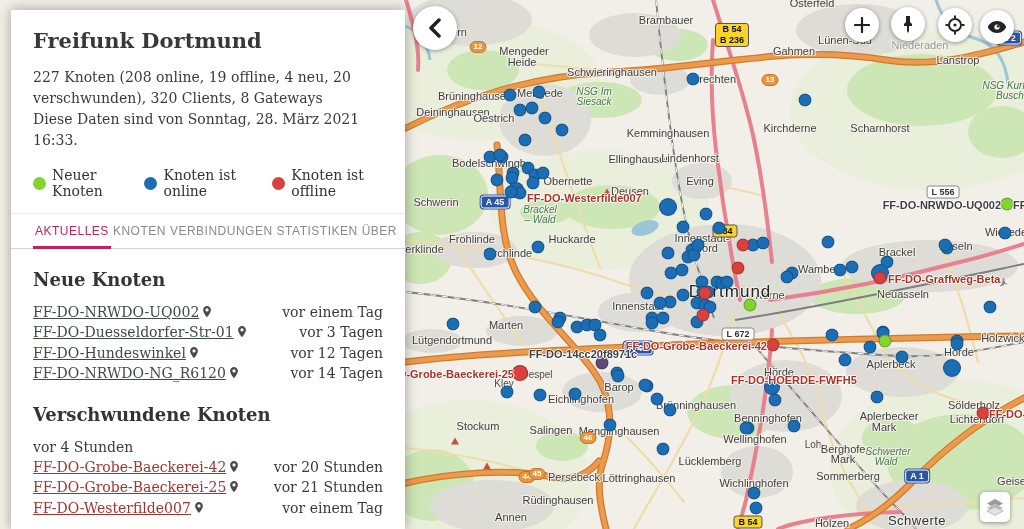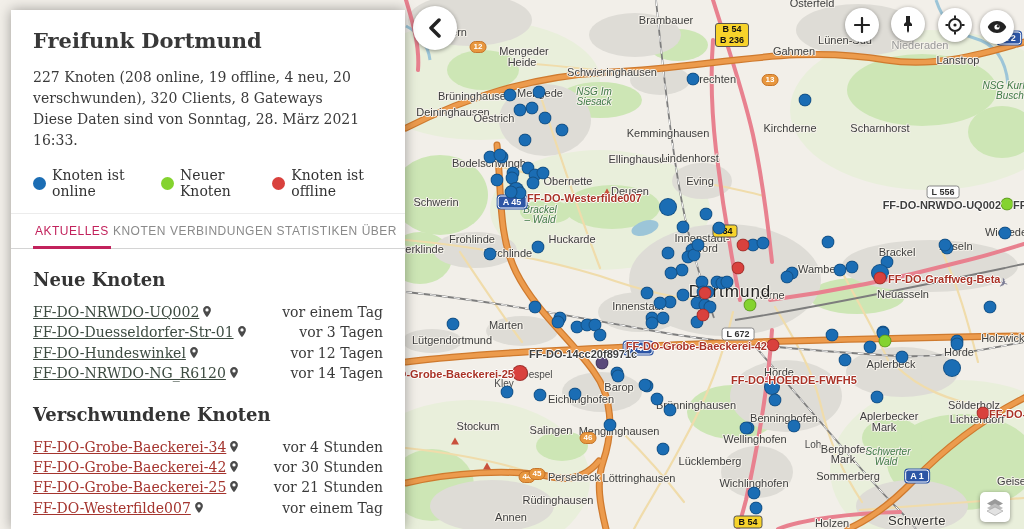--- a/index.html
+++ b/index.html
@@ -263,39 +263,39 @@
         <span class="place" style="left: 478px; top: 427px;">Stockum</span>
         <span class="place" style="left: 574px; top: 478px;">Persebeck</span>
         <span class="place" style="left: 639px; top: 479px;">Löttringhausen</span>
         <span class="place" style="left: 558px; top: 501px;">Rüdinghausen</span>
         <span class="place" style="left: 511px; top: 518px;">Annen</span>
         <span class="place" style="left: 710px; top: 462px;">Lücklemberg</span>
         <span class="place" style="left: 779px; top: 373px;">Hörde</span>
         <span class="place" style="left: 891px; top: 365px;">Aplerbeck</span>
         <span class="place" style="left: 959px; top: 353px;">Hörde</span>
         <span class="place" style="left: 1012px; top: 339px;">Holzwickede</span>
-        <span class="place" style="left: 784px; top: 419px;">Benninghofen</span>
+        <span class="place" style="left: 768px; top: 419px;">Benninghofen</span>
         <span class="place" style="left: 889px; top: 417px;">Aplerbecker</span>
         <span class="place" style="left: 884px; top: 428px;">Mark</span>
         <span class="place" style="left: 974px; top: 406px;">Sölderholz</span>
         <span class="place" style="left: 977px; top: 420px;">Lichtendorf</span>
         <span class="place" style="left: 755px; top: 440px;">Wellinghofen</span>
         <span class="place sm" style="left: 813px; top: 445px;">Loh</span>
         <span class="place" style="left: 845px; top: 450px;">Berghofer</span>
         <span class="place" style="left: 843px; top: 460px;">Mark</span>
         <span class="place nat" style="left: 888px; top: 452px;">Schwerter</span>
         <span class="place nat" style="left: 886px; top: 462px;">Wald</span>
         <span class="place" style="left: 848px; top: 477px;">Sommerberg</span>
         <span class="place" style="left: 754px; top: 484px;">Wichlinghofen</span>
         <span class="place" style="left: 832px; top: 524px;">Holzen</span>
         <span class="place lg" style="left: 917px; top: 521px;">Schwerte</span>
         <span class="place" style="left: 1020px; top: 482px;">Geisecke</span>
       </div>
     <div id="shields">
-        <span class="shield blue" style="left: 512px; top: 202px; text-align: right;">A 45</span>
+        <span class="shield blue" style="left: 495px; top: 202px; text-align: right;">A 45</span>
         <span class="shield blue" style="left: 638px; top: 348px;">A 40</span>
         <span class="shield blue" style="left: 917px; top: 476px;">A 1</span>
         <span class="shield blue" style="left: 1009px; top: 38px;">A 2</span>
         <span class="shield yellow" style="left: 725px; top: 231px;">684</span>
         <span class="shield yellow" style="left: 732px; top: 35px;">B 54
 B 236</span>
         <span class="shield yellow" style="left: 748px; top: 522px;">B 54</span>
         <span class="shield white" style="left: 943px; top: 192px;">L 556</span>
         <span class="shield white" style="left: 738px; top: 334px;">L 672</span>
         <span class="exitbadge" style="left: 487px; top: 477px; margin-left: 40px;">44</span>
@@ -484,26 +484,26 @@
       </span>
     </div>
   </div>
 
   <div id="sidebar">
     <div id="sb-title">Freifunk Dortmund</div>
     <div class="sb-p">227 Knoten (208 online, 19 offline, 4 neu, 20 verschwunden), 320 Clients, 8 Gateways</div>
     <div class="sb-p">Diese Daten sind von Sonntag, 28. März 2021 16:33.</div>
     <div id="legend">
         <div class="leg-item">
+          <span class="leg-dot" style="background: rgb(132, 211, 47);"></span>
+          <span>Neuer Knoten</span>
+        </div>
+        <div class="leg-item">
           <span class="leg-dot" style="background: rgb(27, 109, 180);"></span>
           <span>Knoten ist online</span>
-        </div>
-        <div class="leg-item">
-          <span class="leg-dot" style="background: rgb(132, 211, 47);"></span>
-          <span>Neuer Knoten</span>
         </div>
         <div class="leg-item">
           <span class="leg-dot" style="background: rgb(217, 65, 61);"></span>
           <span>Knoten ist offline</span>
         </div>
       </div>
     <div id="tabs">
         <div class="tab active">AKTUELLES</div>
         <div class="tab">KNOTEN</div>
         <div class="tab">VERBINDUNGEN</div>
@@ -531,30 +531,27 @@
           <span class="t">vor 12 Tagen</span>
         </div>
         <div class="row new">
           <span><a>FF-DO-NRWDO-NG_R6120</a><svg class="pin" width="8" height="11" viewBox="0 0 12 17">
               <path d="M6 0C2.7 0 0 2.7 0 6c0 4.5 6 11 6 11s6-6.5 6-11C12 2.7 9.3 0 6 0zm0 8.5A2.5 2.5 0 1 1 6 3.5a2.5 2.5 0 0 1 0 5z" fill="#4a4a4a"></path>
             </svg></span>
           <span class="t">vor 14 Tagen</span>
         </div>
         <div class="sec-title">Verschwundene Knoten</div>
         <div class="row off">
-          <span><a>FF-DO-Grobe-Baeckerei-34</a><svg class="pin" width="8" height="11" viewBox="0 0 12 17">
-              <path d="M6 0C2.7 0 0 2.7 0 6c0 4.5 6 11 6 11s6-6.5 6-11C12 2.7 9.3 0 6 0zm0 8.5A2.5 2.5 0 1 1 6 3.5a2.5 2.5 0 0 1 0 5z" fill="#4a4a4a"></path>
-            </svg></span>
           <span class="t">vor 4 Stunden</span>
         </div>
         <div class="row off">
           <span><a>FF-DO-Grobe-Baeckerei-42</a><svg class="pin" width="8" height="11" viewBox="0 0 12 17">
               <path d="M6 0C2.7 0 0 2.7 0 6c0 4.5 6 11 6 11s6-6.5 6-11C12 2.7 9.3 0 6 0zm0 8.5A2.5 2.5 0 1 1 6 3.5a2.5 2.5 0 0 1 0 5z" fill="#4a4a4a"></path>
             </svg></span>
-          <span class="t">vor 30 Stunden</span>
+          <span class="t">vor 20 Stunden</span>
         </div>
         <div class="row off">
           <span><a>FF-DO-Grobe-Baeckerei-25</a><svg class="pin" width="8" height="11" viewBox="0 0 12 17">
               <path d="M6 0C2.7 0 0 2.7 0 6c0 4.5 6 11 6 11s6-6.5 6-11C12 2.7 9.3 0 6 0zm0 8.5A2.5 2.5 0 1 1 6 3.5a2.5 2.5 0 0 1 0 5z" fill="#4a4a4a"></path>
             </svg></span>
           <span class="t">vor 21 Stunden</span>
         </div>
         <div class="row off">
           <span><a>FF-DO-Westerfilde007</a><svg class="pin" width="8" height="11" viewBox="0 0 12 17">
               <path d="M6 0C2.7 0 0 2.7 0 6c0 4.5 6 11 6 11s6-6.5 6-11C12 2.7 9.3 0 6 0zm0 8.5A2.5 2.5 0 1 1 6 3.5a2.5 2.5 0 0 1 0 5z" fill="#4a4a4a"></path>

